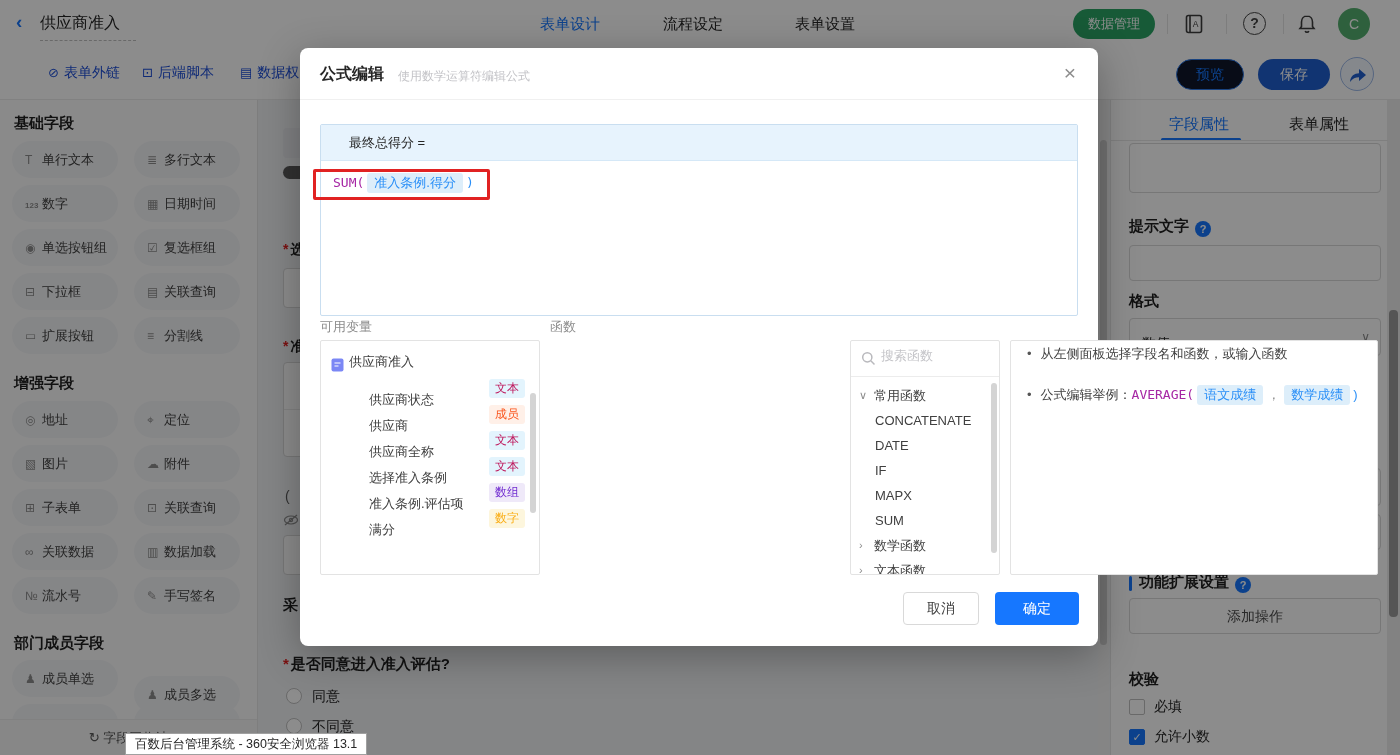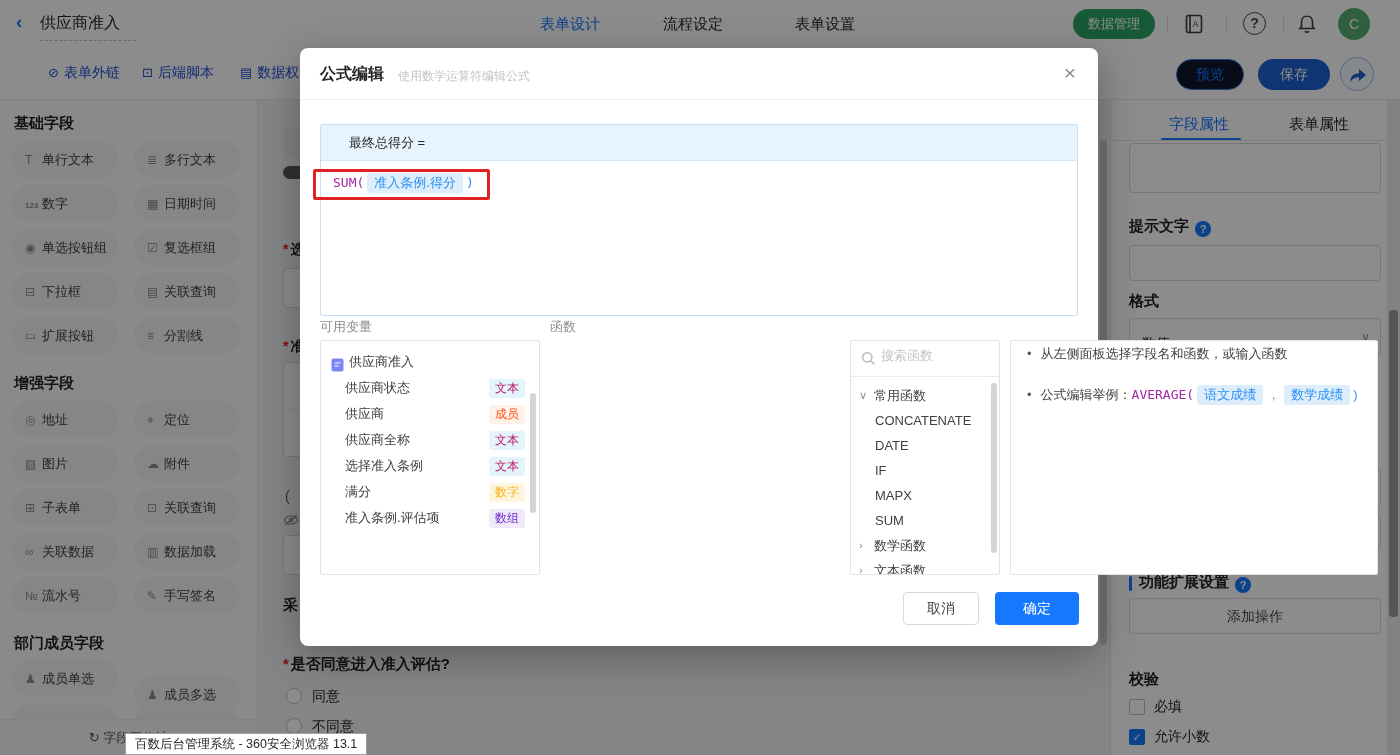--- a/index.html
+++ b/index.html
@@ -86,21 +86,21 @@
 
   .m-sec-label { position:absolute; top:270px; font-size:13px; color:#8c8c8c; }
   .panel { position:absolute; top:292px; background:#fff; border:1px solid #e3e3e3; border-radius:2px; overflow:hidden; }
   .vars-panel { left:20px; width:220px; height:235px; }
   .vtabs { position:relative; height:36px; border-bottom:1px solid #ececec; display:flex; }
   .vtab { flex:1; text-align:center; line-height:36px; font-size:13px; color:#262626; cursor:pointer; }
   .vtab.active { color:#1677ff; }
   .vrow { position:relative; height:26px; line-height:26px; font-size:13px; color:#404040; cursor:pointer; }
   .vroot-ic { position:absolute; left:10px; top:6px; }
   .vroot-name { position:absolute; left:28px; }
-  .vname { position:absolute; left:24px; }
+  .vname { position:absolute; left:48px;margin-top:12px; }
   .vbadge { position:absolute; right:14px; top:4px; height:19px; line-height:19px; border-radius:3px; padding:0 6px; font-size:12px; }
   .t-text { color:#be185d; background:#e3f4fd; }
   .t-member { color:#fa541c; background:#fff0e8; }
   .t-number { color:#faad14; background:#fdf6dd; }
   .t-array { color:#722ed1; background:#efe9f9; }
   .v-scroll { position:absolute; right:3px; top:52px; width:6px; height:120px; background:#d4d4d4; border-radius:3px; }
 
   .fn-panel { left:550px; width:150px; height:235px; }
   .fn-search { position:relative; height:36px; border-bottom:1px solid #ececec; }
   .fn-search svg { position:absolute; left:10px; top:10px; }
@@ -319,26 +319,26 @@
           </div>
         <div class="vrow">
             <span class="vname">供应商全称</span>
             <span class="vbadge t-text">文本</span>
           </div>
         <div class="vrow">
             <span class="vname">选择准入条例</span>
             <span class="vbadge t-text">文本</span>
           </div>
         <div class="vrow">
+            <span class="vname">准入条例.评估项</span>
+            <span class="vbadge t-array">数组</span>
+          </div>
+        <div class="vrow">
             <span class="vname">满分</span>
             <span class="vbadge t-number">数字</span>
-          </div>
-        <div class="vrow">
-            <span class="vname">准入条例.评估项</span>
-            <span class="vbadge t-array">数组</span>
           </div>
       </div>
       <span class="v-scroll"></span>
     </div>
 
     <div class="panel fn-panel">
       <div class="fn-search">
         <svg width="15" height="15" viewBox="0 0 15 15" fill="none" stroke="#b9b9bd" stroke-width="1.5">
           <circle cx="6.3" cy="6.3" r="4.6"></circle>
             <line x1="9.8" y1="9.8" x2="13.5" y2="13.5"></line>

